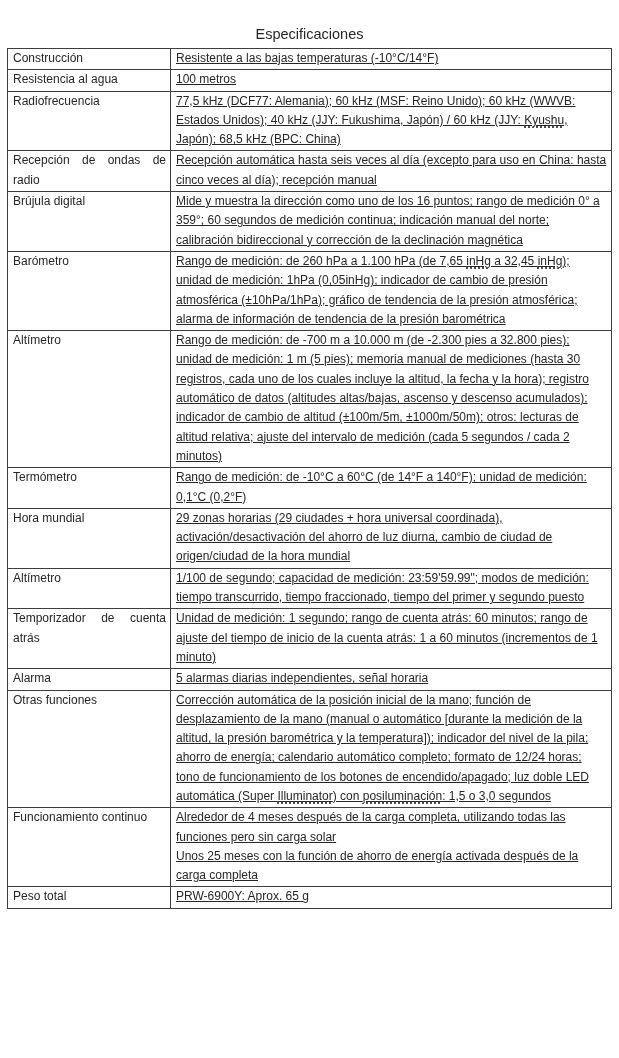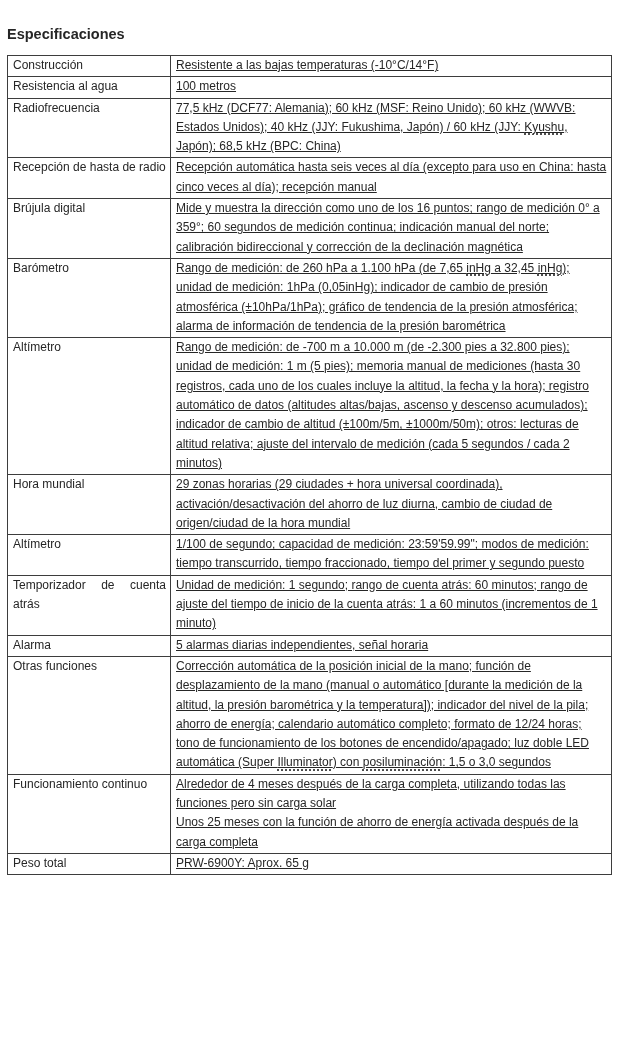--- a/index.html
+++ b/index.html
@@ -18,23 +18,24 @@
     width: 619px;
     min-height: 1058px;
     font-family: "Liberation Sans", sans-serif;
     color: var(--text-color);
   }
   .page {
     padding-top: 26px;
   }
   .title {
     width: 605px;
-    margin: 0 0 13px 7px;
+    margin: 0 0 6px 7px;
     font-size: 14.5px;
-    font-weight: bold;
+    font-weight: normal;
+    text-align: center;
     color: var(--text-color);
   }
   table.spec-table {
     width: 605px;
     margin-left: 7px;
     border-collapse: collapse;
     table-layout: fixed;
   }
   table.spec-table td {
     border: 1.4px solid var(--border-color);
@@ -80,41 +81,47 @@
             <div class="value-paragraph">100 metros</div>
           </td>
         </tr>
         <tr>
           <td class="label-cell">Radiofrecuencia</td>
           <td class="value-cell">
             <div class="value-paragraph">77,5 kHz (DCF77: Alemania); 60 kHz (MSF: Reino Unido); 60 kHz (WWVB: Estados Unidos); 40 kHz (JJY: Fukushima, Japón) / 60 kHz (JJY: <span class="misspelled">Kyushu</span>, Japón); 68,5 kHz (BPC: China)</div>
           </td>
         </tr>
         <tr>
-          <td class="label-cell">Recepción de hasta de radio</td>
+          <td class="label-cell">Recepción de ondas de radio</td>
           <td class="value-cell">
             <div class="value-paragraph">Recepción automática hasta seis veces al día (excepto para uso en China: hasta cinco veces al día); recepción manual</div>
           </td>
         </tr>
         <tr>
           <td class="label-cell">Brújula digital</td>
           <td class="value-cell">
             <div class="value-paragraph">Mide y muestra la dirección como uno de los 16 puntos; rango de medición 0° a 359°; 60 segundos de medición continua; indicación manual del norte; calibración bidireccional y corrección de la declinación magnética</div>
           </td>
         </tr>
         <tr>
           <td class="label-cell">Barómetro</td>
           <td class="value-cell">
             <div class="value-paragraph">Rango de medición: de 260 hPa a 1.100 hPa (de 7,65 <span class="misspelled">inHg</span> a 32,45 <span class="misspelled">inHg</span>); unidad de medición: 1hPa (0,05inHg); indicador de cambio de presión atmosférica (±10hPa/1hPa); gráfico de tendencia de la presión atmosférica; alarma de información de tendencia de la presión barométrica</div>
           </td>
         </tr>
         <tr>
           <td class="label-cell">Altímetro</td>
           <td class="value-cell">
             <div class="value-paragraph">Rango de medición: de -700 m a 10.000 m (de -2.300 pies a 32.800 pies); unidad de medición: 1 m (5 pies); memoria manual de mediciones (hasta 30 registros, cada uno de los cuales incluye la altitud, la fecha y la hora); registro automático de datos (altitudes altas/bajas, ascenso y descenso acumulados); indicador de cambio de altitud (±100m/5m, ±1000m/50m); otros: lecturas de altitud relativa; ajuste del intervalo de medición (cada 5 segundos / cada 2 minutos)</div>
+          </td>
+        </tr>
+        <tr>
+          <td class="label-cell">Termómetro</td>
+          <td class="value-cell">
+            <div class="value-paragraph">Rango de medición: de -10°C a 60°C (de 14°F a 140°F); unidad de medición: 0,1°C (0,2°F)</div>
           </td>
         </tr>
         <tr>
           <td class="label-cell">Hora mundial</td>
           <td class="value-cell">
             <div class="value-paragraph">29 zonas horarias (29 ciudades + hora universal coordinada), activación/desactivación del ahorro de luz diurna, cambio de ciudad de origen/ciudad de la hora mundial</div>
           </td>
         </tr>
         <tr>
           <td class="label-cell">Altímetro</td>

